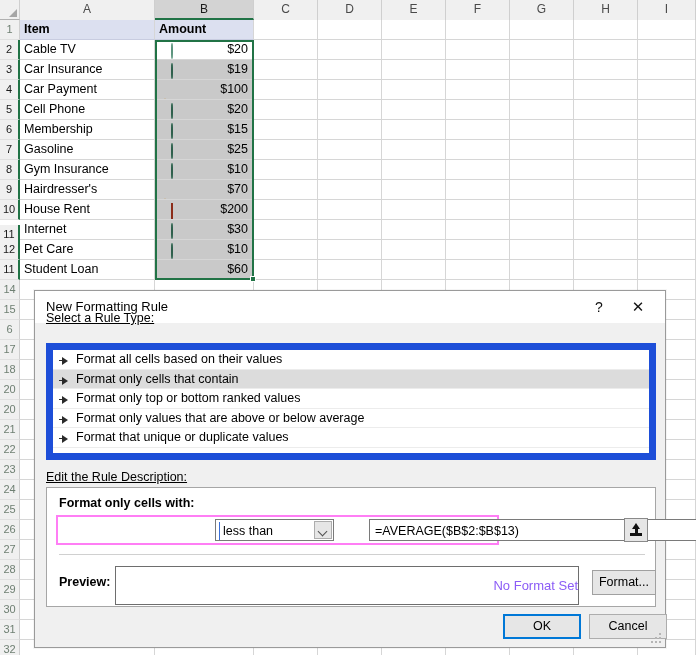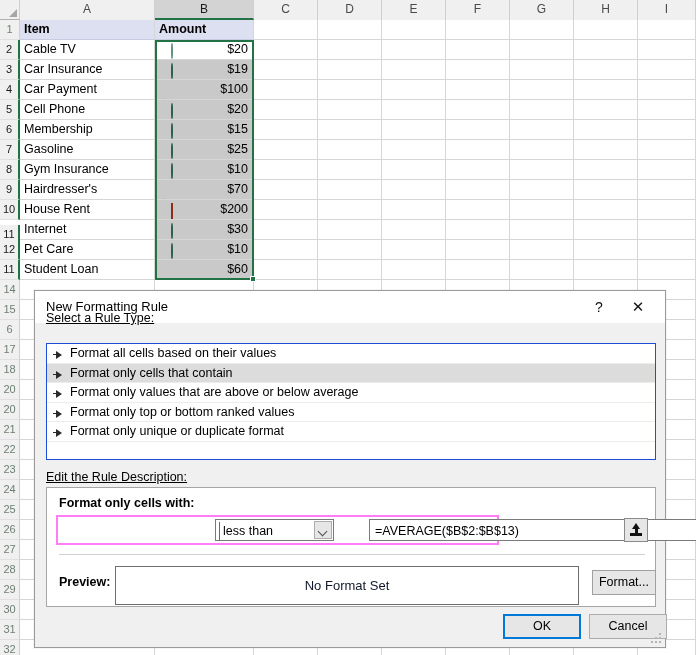--- a/index.html
+++ b/index.html
@@ -174,21 +174,21 @@
     font-size: 12.5px; color: #000;
   }
   .uline { text-decoration: underline; }
 
   
   #ruletype-list {
     position: absolute;
     left: 11px; top: 52px;
     width: 610px; height: 117px;
     background: #ffffff;
-    border: 1px solid #1d4ed8;
+    border: 7px solid #1d4ed8;
     overflow: hidden;
   }
   .rule-item {
     position: relative;
     height: 19.5px;
     line-height: 19.5px;
     padding-left: 23px;
     font-size: 12.5px;
     color: #000;
     border-bottom: 1px solid #ececec;
@@ -314,24 +314,24 @@
   #preview-label {
     position: absolute; left: 12px; top: 87px;
     font-weight: bold; font-size: 12.5px;
   }
   #preview-box {
     position: absolute;
     left: 68px; top: 78px;
     width: 464px; height: 39px;
     background: #ffffff;
     border: 1px solid #6e6e6e;
-    text-align: center;
+    text-align: right;
     line-height: 37px;
     font-size: 13px;
-    color: #0f172a;
+    color: #8b5cf6;
   }
   #format-btn {
     position: absolute;
     left: 545px; top: 82px;
     width: 64px; height: 25px;
     background: #e6e6e6;
     border: 1px solid #a0a0a0;
     text-align: center; line-height: 23px;
     font-size: 12.5px; color: #000;
   }
@@ -714,23 +714,23 @@
     <div id="dlg-title">New Formatting Rule</div>
     <div class="title-btn" id="dlg-help">?</div>
     <div class="title-btn" id="dlg-close">✕</div>
   </div>
 
   <div class="dlg-label uline" style="left:11px; top:20px;">Select a Rule Type:</div>
 
   <div id="ruletype-list">
       <div class="rule-item">Format all cells based on their values</div>
       <div class="rule-item selected">Format only cells that contain</div>
+      <div class="rule-item">Format only top or bottom ranked values</div>
       <div class="rule-item">Format only values that are above or below average</div>
-      <div class="rule-item">Format only top or bottom ranked values</div>
-      <div class="rule-item">Format only unique or duplicate format</div>
+      <div class="rule-item">Format that unique or duplicate values</div>
     </div>
 
   <div class="dlg-label uline" style="left:11px; top:179px;">Edit the Rule Description:</div>
 
   <div id="edit-group">
 
     <div id="fmt-only-label">Format only cells with:</div>
 
     <div id="pink-band"></div>
 

